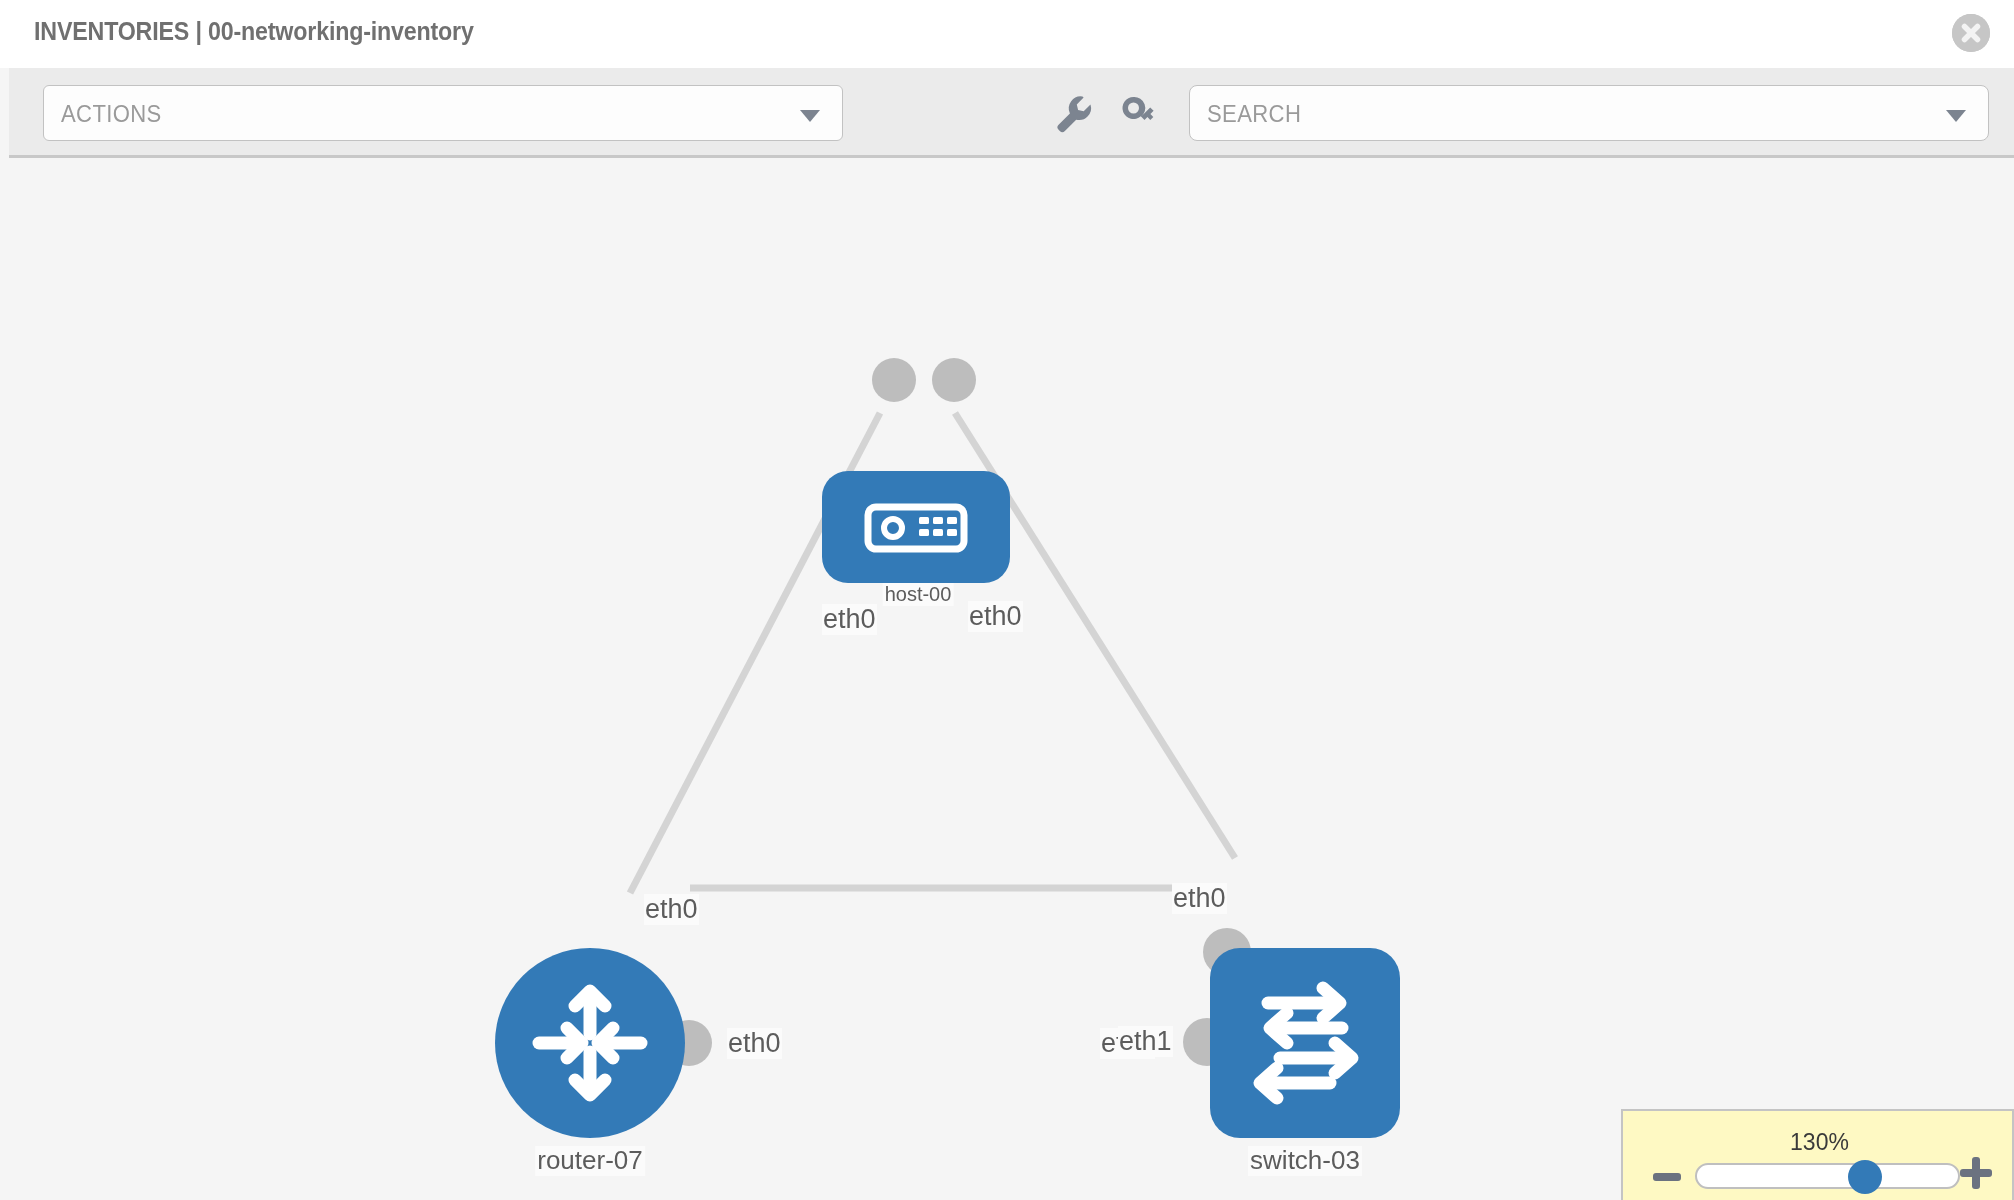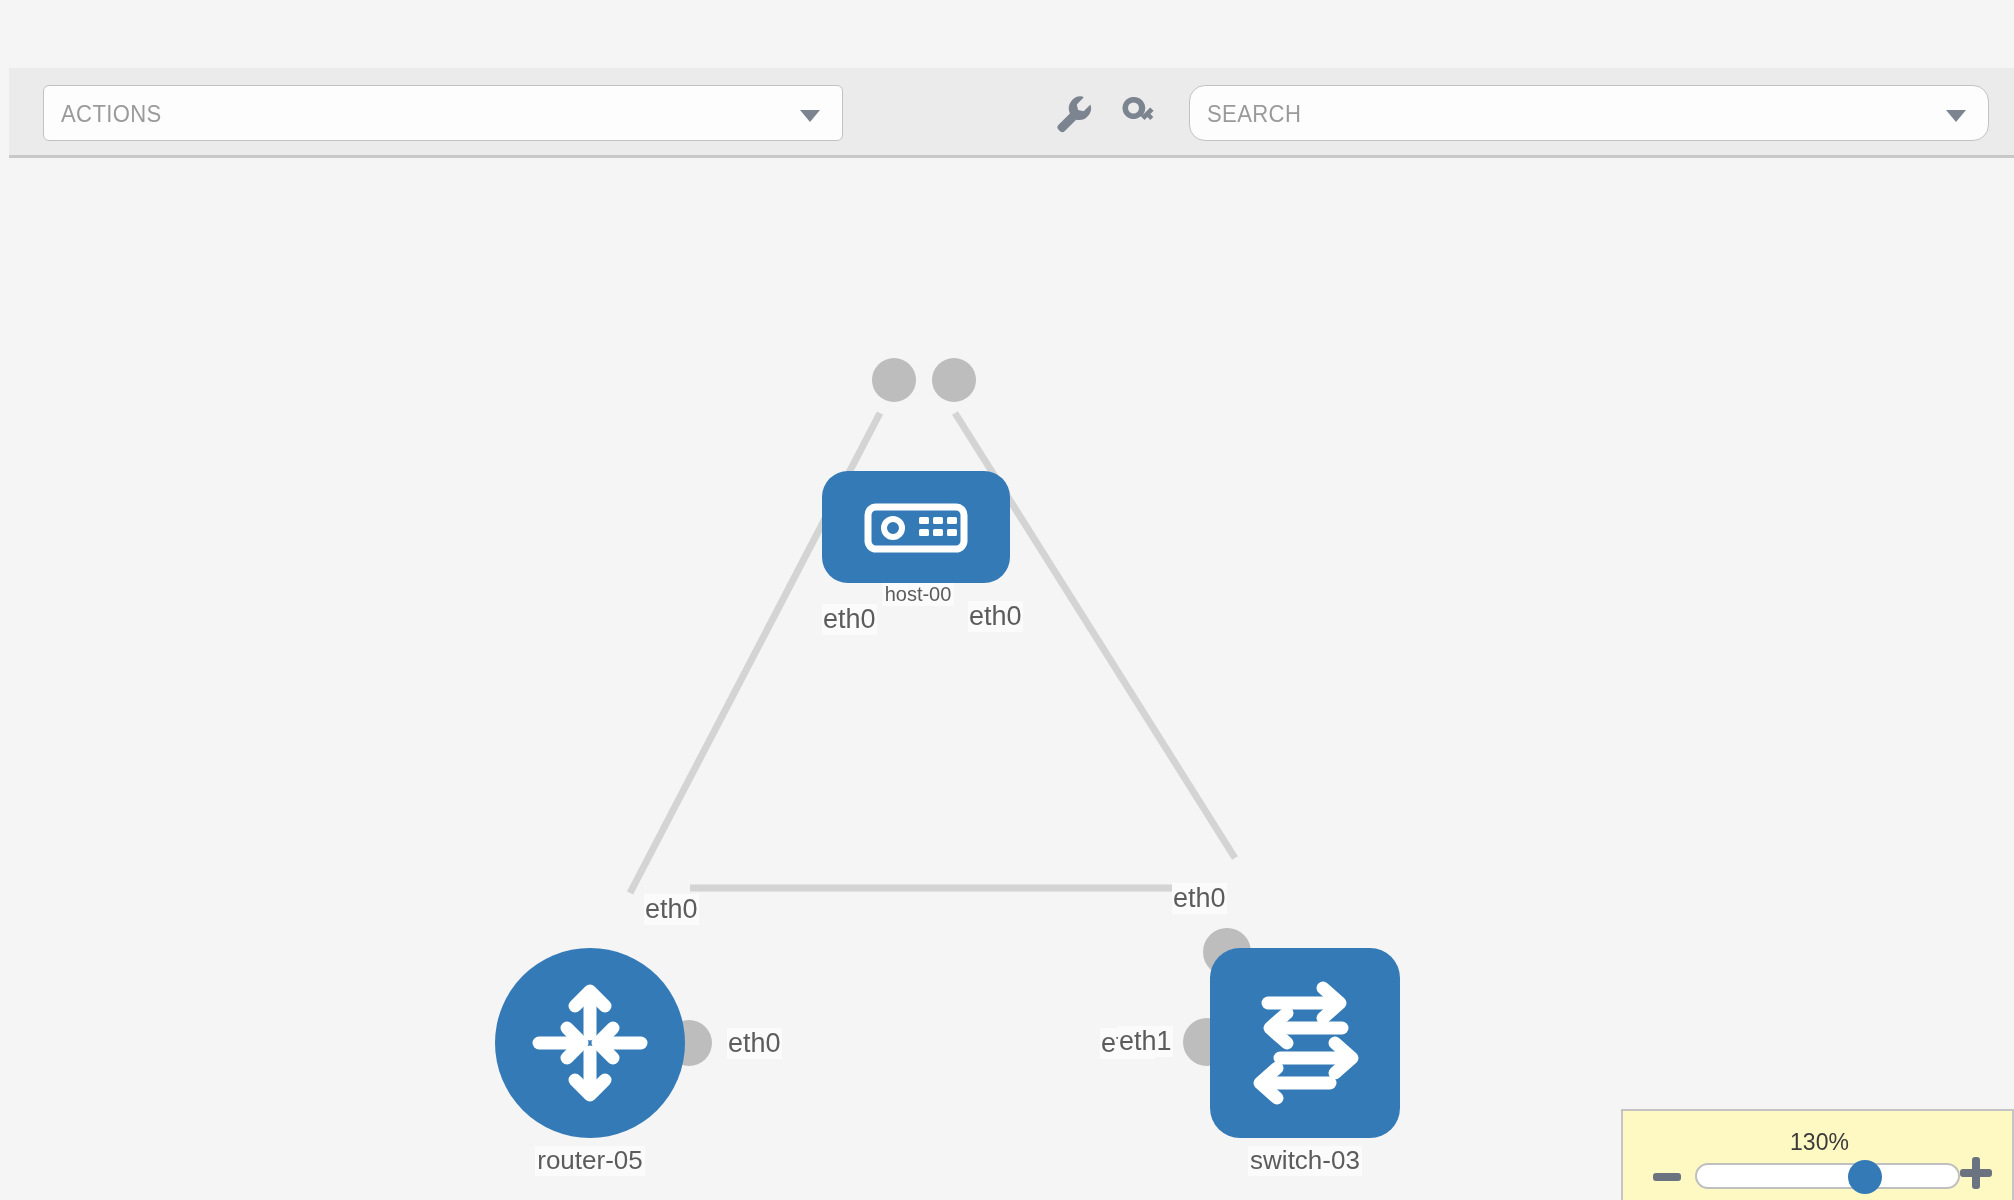--- a/index.html
+++ b/index.html
@@ -109,21 +109,21 @@
   .tool-icon.key    { left: 1108px; }
 
   .search-select {
     position: absolute;
     left: 1180px;
     top: 17px;
     width: 800px;
     height: 56px;
     background: #fdfdfd;
     border: 1px solid #c2c2c2;
-    border-radius: 16px;
+    border-radius: 8px;
     box-sizing: border-box;
     cursor: text;
     text-decoration: underline;
   }
   .search-label {
     position: absolute;
     left: 17px;
     top: 14px;
     font-size: 24px;
     color: #9a9a9a;
@@ -239,20 +239,30 @@
     border-radius: 50%;
     background: #337ab7;
     cursor: pointer;
   }
 </style>
 </head>
 <body>
 
 <div id="app">
 
+  <div class="header">
+    <div class="header-title">INVENTORIES | 00-networking-inventory</div>
+
+    <div class="close-btn">
+      <svg width="38" height="38" viewBox="0 0 38 38" aria-hidden="true">
+        <circle cx="19" cy="19" r="19" fill="#c6c6c6"></circle>
+        <path d="M12.5 12.5 L25.5 25.5 M25.5 12.5 L12.5 25.5" stroke="#f3f3f3" stroke-width="5.5" stroke-linecap="round"></path>
+      </svg>
+    </div>
+  </div>
 
   <div class="toolbar">
 
     <div class="actions-select">
       <div class="actions-label">ACTIONS</div>
       <div class="caret"></div>
     </div>
 
     <div class="tool-icon wrench">
       <svg width="46" height="46" viewBox="0 0 46 46" aria-hidden="true">
@@ -355,21 +365,21 @@
 
             <line x1="120" y1="135" x2="52" y2="135"></line>
             <polyline points="67,120 50,135 67,150"></polyline>
           </g>
         </svg>
       </div>
     </div>
 
     <div class="node-label" style="left:918px; top:425px; font-size:20px;">host-00</div>
 
-    <div class="node-label" style="left:590px; top:988px;">router-05</div>
+    <div class="node-label" style="left:590px; top:988px;">router-07</div>
 
     <div class="node-label" style="left:1305px; top:988px;">switch-03</div>
 
     <div class="edge-label" style="left:822px; top:446px;">eth0</div>
 
     <div class="edge-label" style="left:968px; top:443px;">eth0</div>
 
     <div class="edge-label" style="left:644px; top:736px;">eth0</div>
 
     <div class="edge-label" style="left:1172px; top:725px;">eth0</div>

